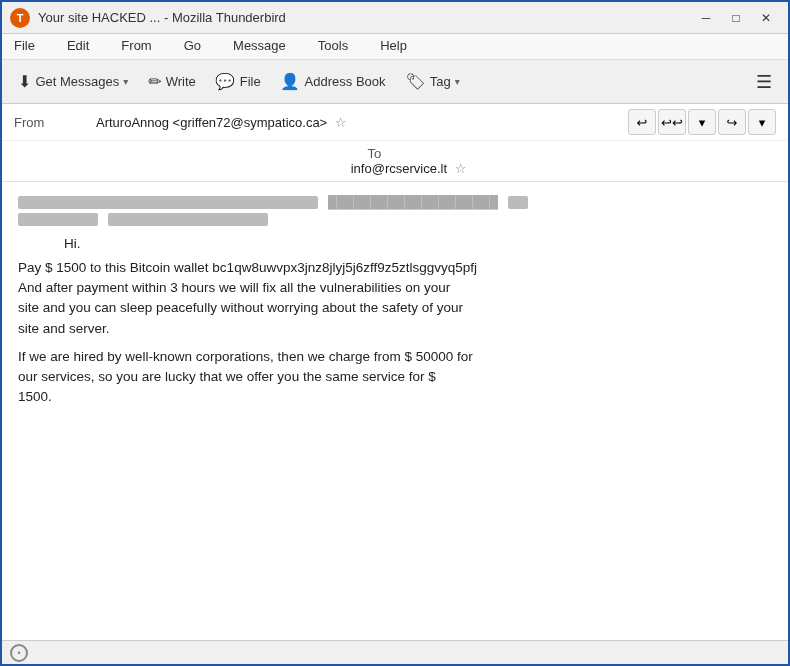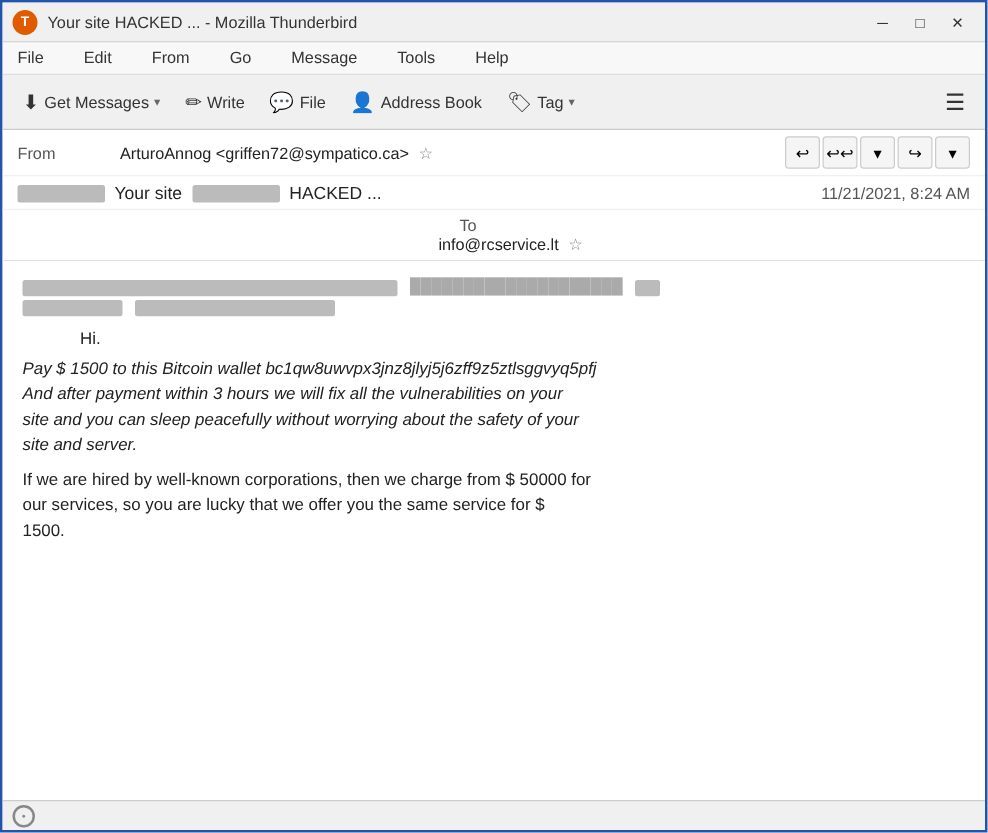--- a/index.html
+++ b/index.html
@@ -311,29 +311,20 @@
     </span>
     <div class="header-actions">
       <button class="hdr-action-btn" title="Reply">↩</button>
       <button class="hdr-action-btn" title="Reply All">↩↩</button>
       <button class="hdr-action-btn">▾</button>
       <button class="hdr-action-btn" title="Forward">↪</button>
       <button class="hdr-action-btn">▾</button>
     </div>
   </div>
 
-  <div class="subject-row">
-    <div class="subject-text">
-      <span class="redacted" style="display:inline-block;background:#bbb;width:70px;height:14px;vertical-align:middle;border-radius:2px;margin-right:4px;"></span>
-      <span class="bold">Your site</span>
-      <span class="redacted" style="display:inline-block;background:#bbb;width:70px;height:14px;vertical-align:middle;border-radius:2px;margin:0 4px;"></span>
-      <span class="bold">HACKED ...</span>
-    </div>
-    <span class="subject-date">11/21/2021, 8:24 AM</span>
-  </div>
 
   <div class="header-row">
     <span class="header-label">To</span>
     <span class="header-value">
       <span>info@rcservice.lt</span>
       <span class="star-icon">☆</span>
     </span>
   </div>
 </div>
 
@@ -345,21 +336,21 @@
     <span class="link-text" style="color:#aaa;">████████████████████</span>
     &nbsp;
     <span class="redacted-line" style="width:20px;"></span>
     <br>
     <span class="redacted-line" style="width:80px;"></span>
     &nbsp;
     <span class="redacted-line" style="width:160px;"></span>
   </div>
 
   <p style="margin-bottom:4px;margin-left:46px;">Hi.</p>
-  <p style="margin-bottom:8px; white-space:pre-line;font-style:italic;">Pay $ 1500 to this Bitcoin wallet bc1qw8uwvpx3jnz8jlyj5j6zff9z5ztlsggvyq5pfj
+  <p style="margin-bottom:8px; white-space:pre-line;">Pay $ 1500 to this Bitcoin wallet bc1qw8uwvpx3jnz8jlyj5j6zff9z5ztlsggvyq5pfj
 And after payment within 3 hours we will fix all the vulnerabilities on your
 site and you can sleep peacefully without worrying about the safety of your
 site and server.</p>
   <p style="white-space:pre-line;">If we are hired by well-known corporations, then we charge from $ 50000 for
 our services, so you are lucky that we offer you the same service for $
 1500.</p>
 </div>
 
 <div class="statusbar">
   <div class="statusbar-icon">

